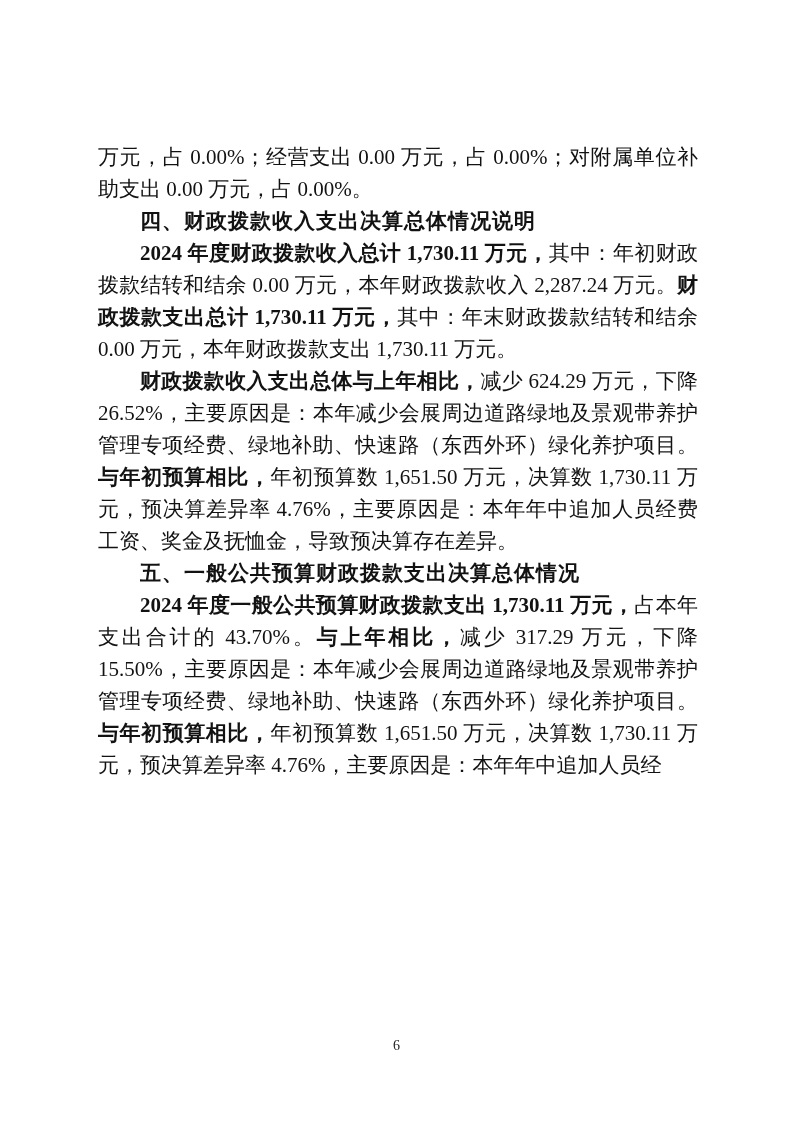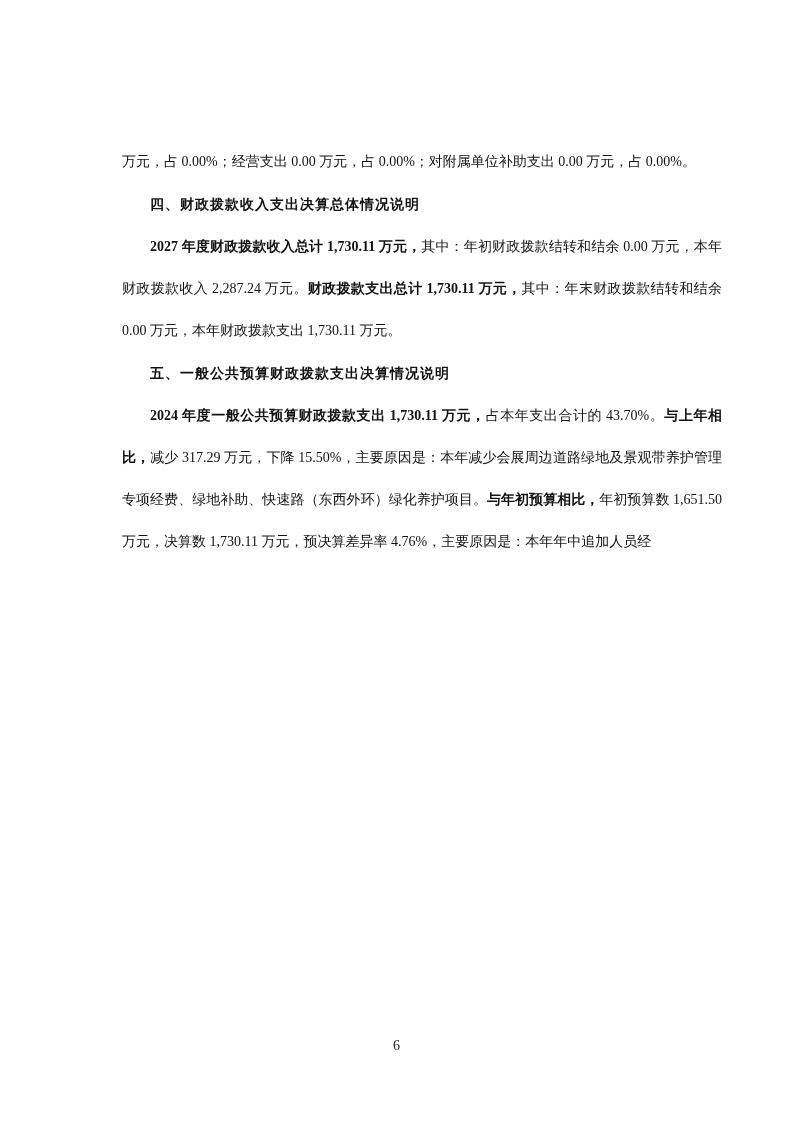--- a/index.html
+++ b/index.html
@@ -15,25 +15,24 @@
     background: #ffffff;
     overflow: hidden;
     font-family: "Liberation Serif", "DejaVu Serif", serif;
     color: #121212;
   }
   .doc-body {
     position: absolute;
     left: 98px;
     top: 141px;
     width: 600px;
-    font-size: 14px;
-    line-height: 42px;
+    font-size: 21px;
+    line-height: 32px;
     text-align: justify;
     text-justify: inter-character;
-    margin-left: 24px;
   }
   .doc-body p {
     margin: 0;
     padding: 0;
   }
   .doc-body p.indent {
     text-indent: 2em;
   }
   .run-bold {
     font-weight: 700;
@@ -59,20 +58,21 @@
     color: #222;
   }
 </style>
 </head>
 <body>
 
 <div class="page">
   <main class="doc-body" id="doc-body">
       <p class="body-paragraph"><span class="run-normal">万元，占 0.00%；经营支出 0.00 万元，占 0.00%；对附属单位补助支出 0.00 万元，占 0.00%。</span></p>
       <p class="heading-hei indent"><span class="run-bold">四、财政拨款收入支出决算总体情况说明</span></p>
-      <p class="body-paragraph indent"><span class="run-bold">2027 年度财政拨款收入总计 1,730.11 万元，</span><span class="run-normal">其中：年初财政拨款结转和结余 0.00 万元，本年财政拨款收入 2,287.24 万元。</span><span class="run-bold">财政拨款支出总计 1,730.11 万元，</span><span class="run-normal">其中：年末财政拨款结转和结余 0.00 万元，本年财政拨款支出 1,730.11 万元。</span></p>
-      <p class="heading-hei indent"><span class="run-bold">五、一般公共预算财政拨款支出决算情况说明</span></p>
+      <p class="body-paragraph indent"><span class="run-bold">2024 年度财政拨款收入总计 1,730.11 万元，</span><span class="run-normal">其中：年初财政拨款结转和结余 0.00 万元，本年财政拨款收入 2,287.24 万元。</span><span class="run-bold">财政拨款支出总计 1,730.11 万元，</span><span class="run-normal">其中：年末财政拨款结转和结余 0.00 万元，本年财政拨款支出 1,730.11 万元。</span></p>
+      <p class="body-paragraph indent"><span class="run-bold">财政拨款收入支出总体与上年相比，</span><span class="run-normal">减少 624.29 万元，下降 26.52%，主要原因是：本年减少会展周边道路绿地及景观带养护管理专项经费、绿地补助、快速路（东西外环）绿化养护项目。</span><span class="run-bold">与年初预算相比，</span><span class="run-normal">年初预算数 1,651.50 万元，决算数 1,730.11 万元，预决算差异率 4.76%，主要原因是：本年年中追加人员经费工资、奖金及抚恤金，导致预决算存在差异。</span></p>
+      <p class="heading-hei indent"><span class="run-bold">五、一般公共预算财政拨款支出决算总体情况</span></p>
       <p class="body-paragraph indent"><span class="run-bold">2024 年度一般公共预算财政拨款支出 1,730.11 万元，</span><span class="run-normal">占本年支出合计的 43.70%。</span><span class="run-bold">与上年相比，</span><span class="run-normal">减少 317.29 万元，下降 15.50%，主要原因是：本年减少会展周边道路绿地及景观带养护管理专项经费、绿地补助、快速路（东西外环）绿化养护项目。</span><span class="run-bold">与年初预算相比，</span><span class="run-normal">年初预算数 1,651.50 万元，决算数 1,730.11 万元，预决算差异率 4.76%，主要原因是：本年年中追加人员经</span></p>
     </main>
   <footer class="page-footer">
     <span>6</span>
   </footer>
 </div>
 
 </body></html>

